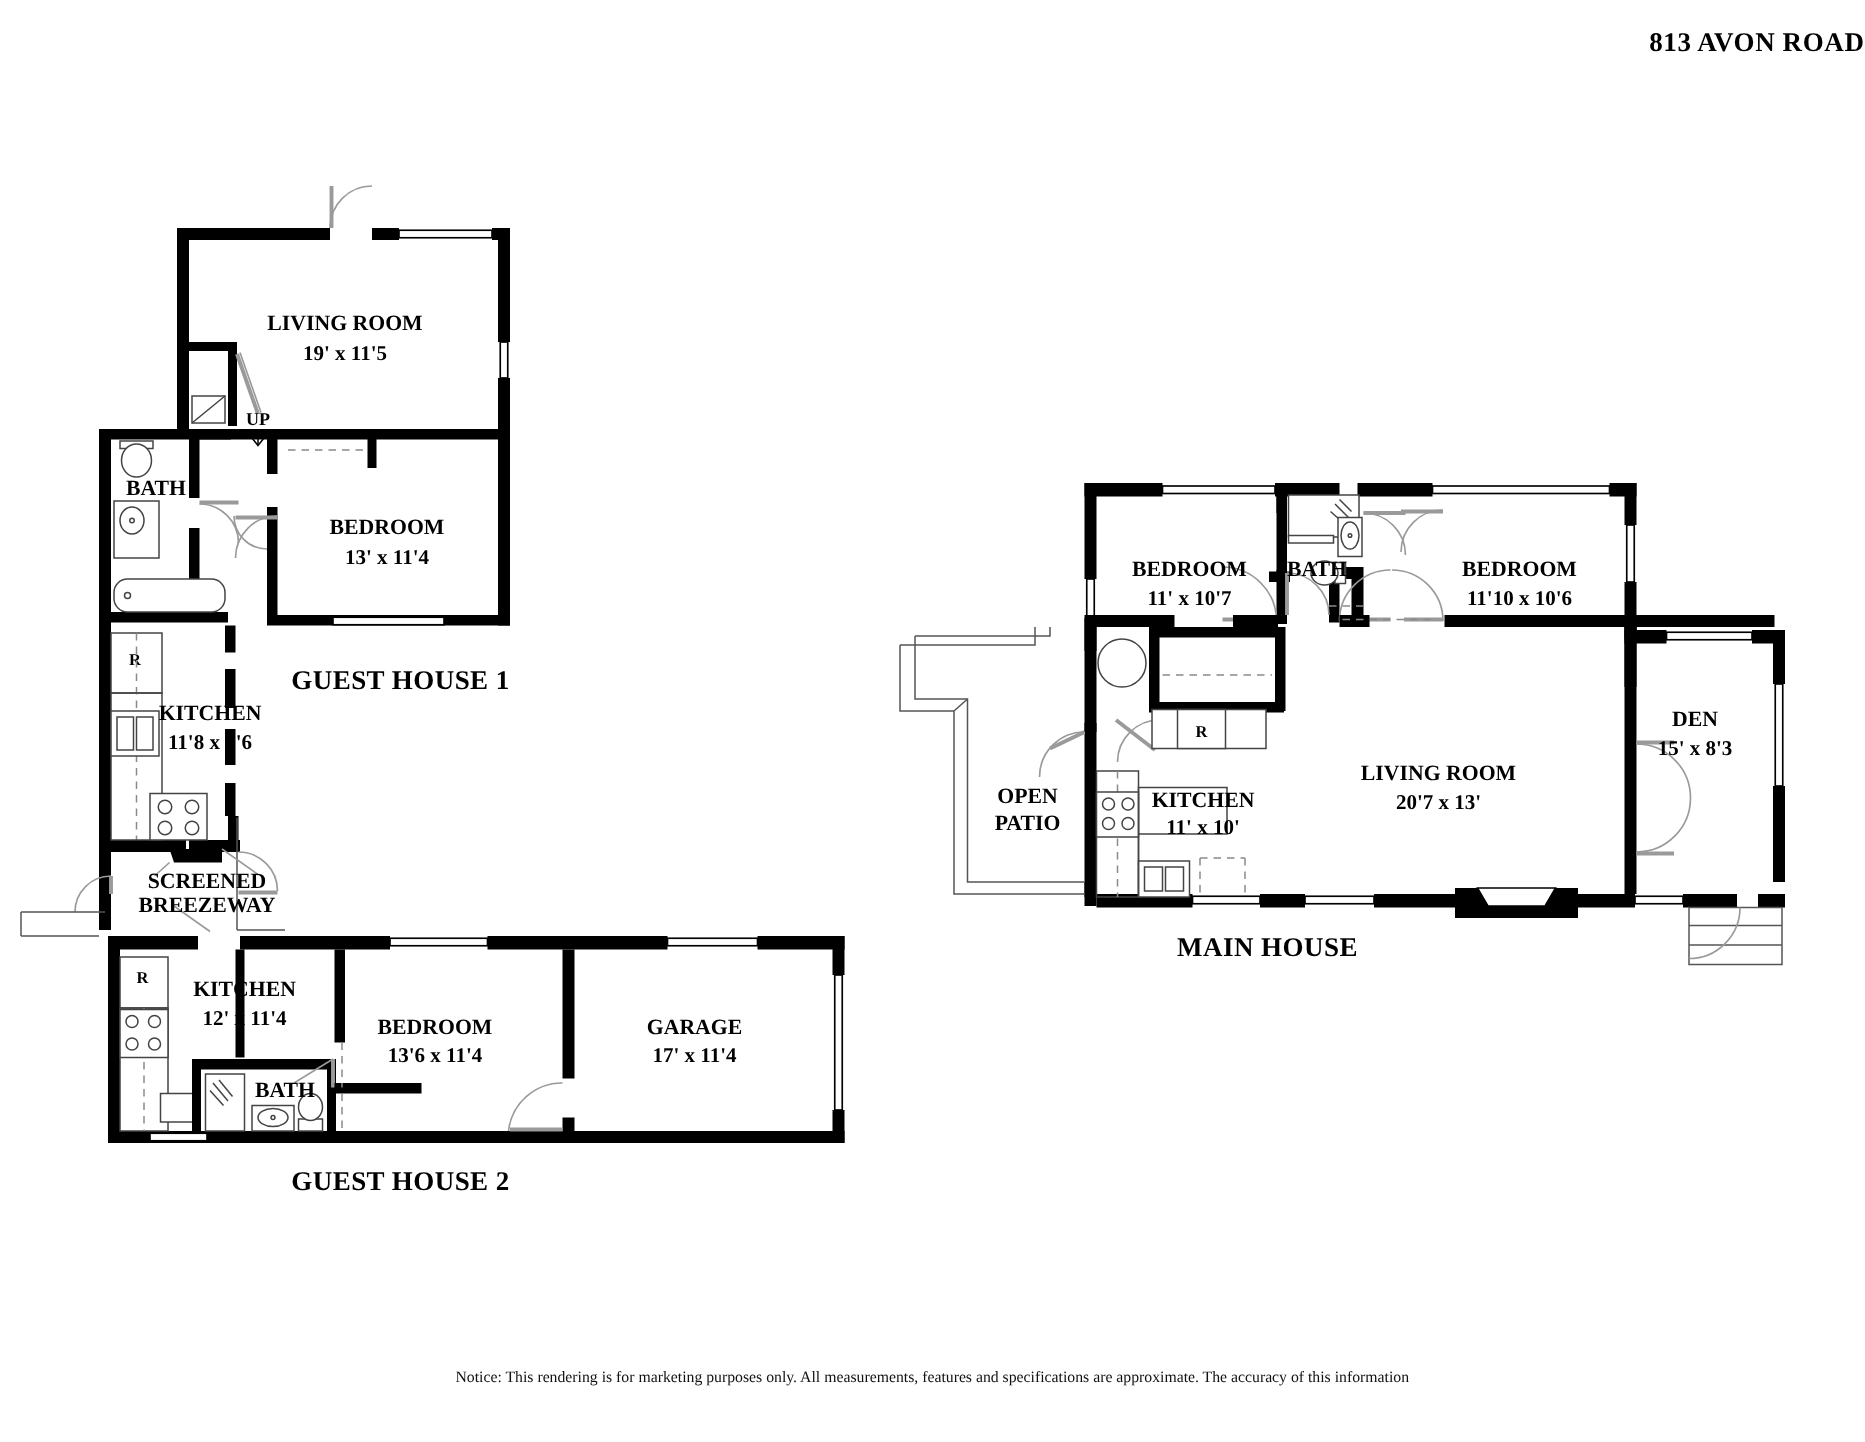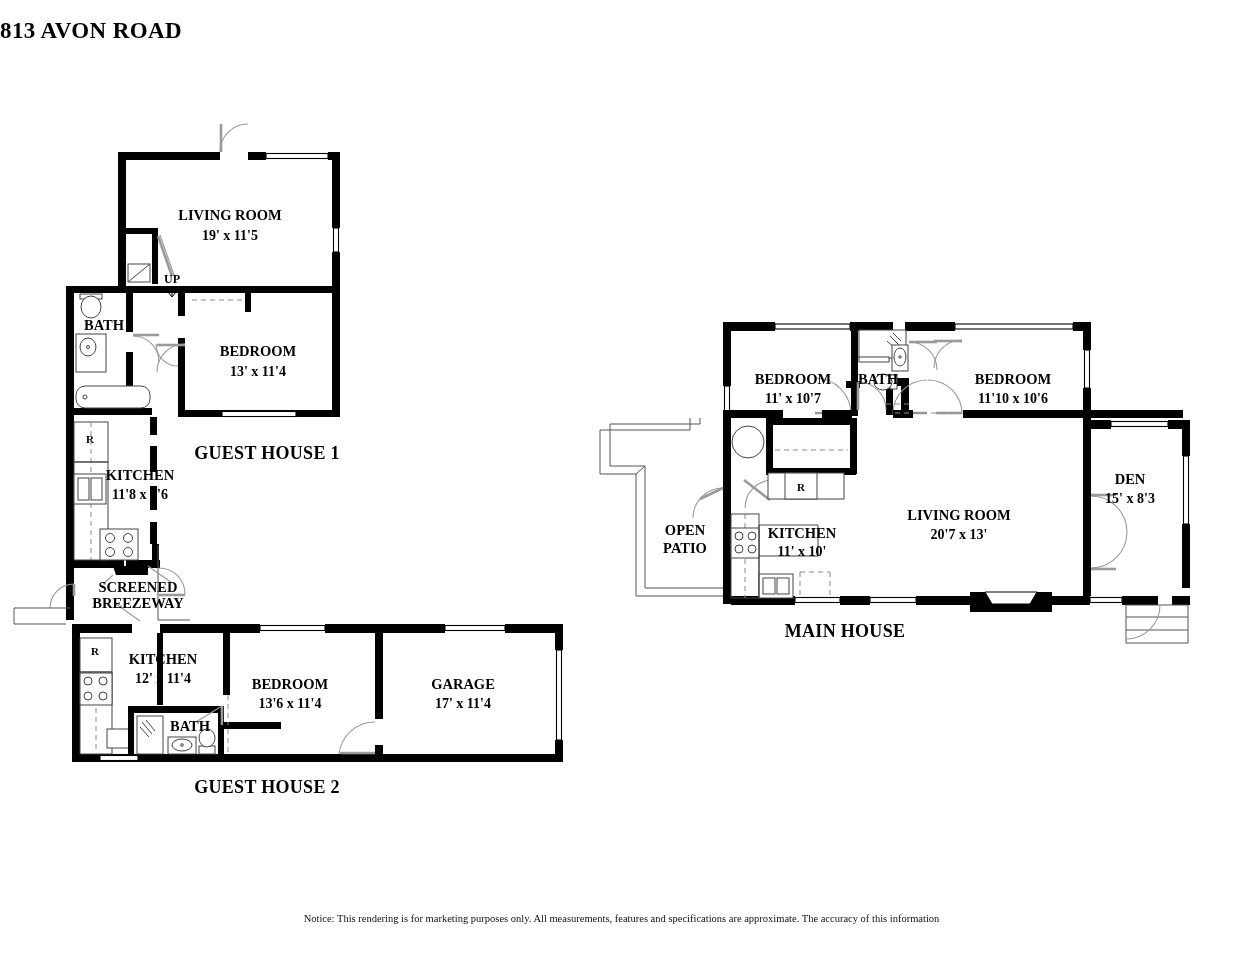--- a/index.html
+++ b/index.html
@@ -1,17 +1,17 @@
 <!DOCTYPE html>
 <html><head>
 <meta charset="utf-8">
 <style>
   html,body{margin:0;padding:0;background:#ffffff;}
   body{width:1243px;height:961px;font-family:"Liberation Serif",serif;color:#000;overflow:hidden;position:relative;}
-  #plan-title{position:absolute;left:0;top:18px;width:1243px;text-align:left;font-size:23px;font-weight:700;letter-spacing:.4px;font-family:"Liberation Serif",serif;}
+  #plan-title{position:absolute;left:0;top:18px;width:1243px;text-align:right;font-size:18px;font-weight:700;letter-spacing:.4px;font-family:"Liberation Serif",serif;}
   #plan-canvas{position:absolute;left:0;top:0;}
   .rmlabel{font-family:"Liberation Serif",serif;font-weight:700;text-anchor:middle;fill:#000;}
   .rm-name{font-size:14.5px;}
   .rm-dim{font-size:14px;}
   .grp-label{font-family:"Liberation Serif",serif;font-weight:700;text-anchor:middle;fill:#000;font-size:18px;letter-spacing:.3px;}
   .tiny{font-size:11px;font-family:"Liberation Serif",serif;font-weight:700;text-anchor:middle;fill:#000;}
   #footer-notice{position:absolute;left:0;top:912px;width:1243px;text-align:center;font-size:10.5px;line-height:14px;font-family:"Liberation Serif",serif;color:#111;}
   .w{fill:#000;}
   .thinline{fill:none;stroke:#555;stroke-width:1;}
   .fix{fill:none;stroke:#444;stroke-width:1;}

